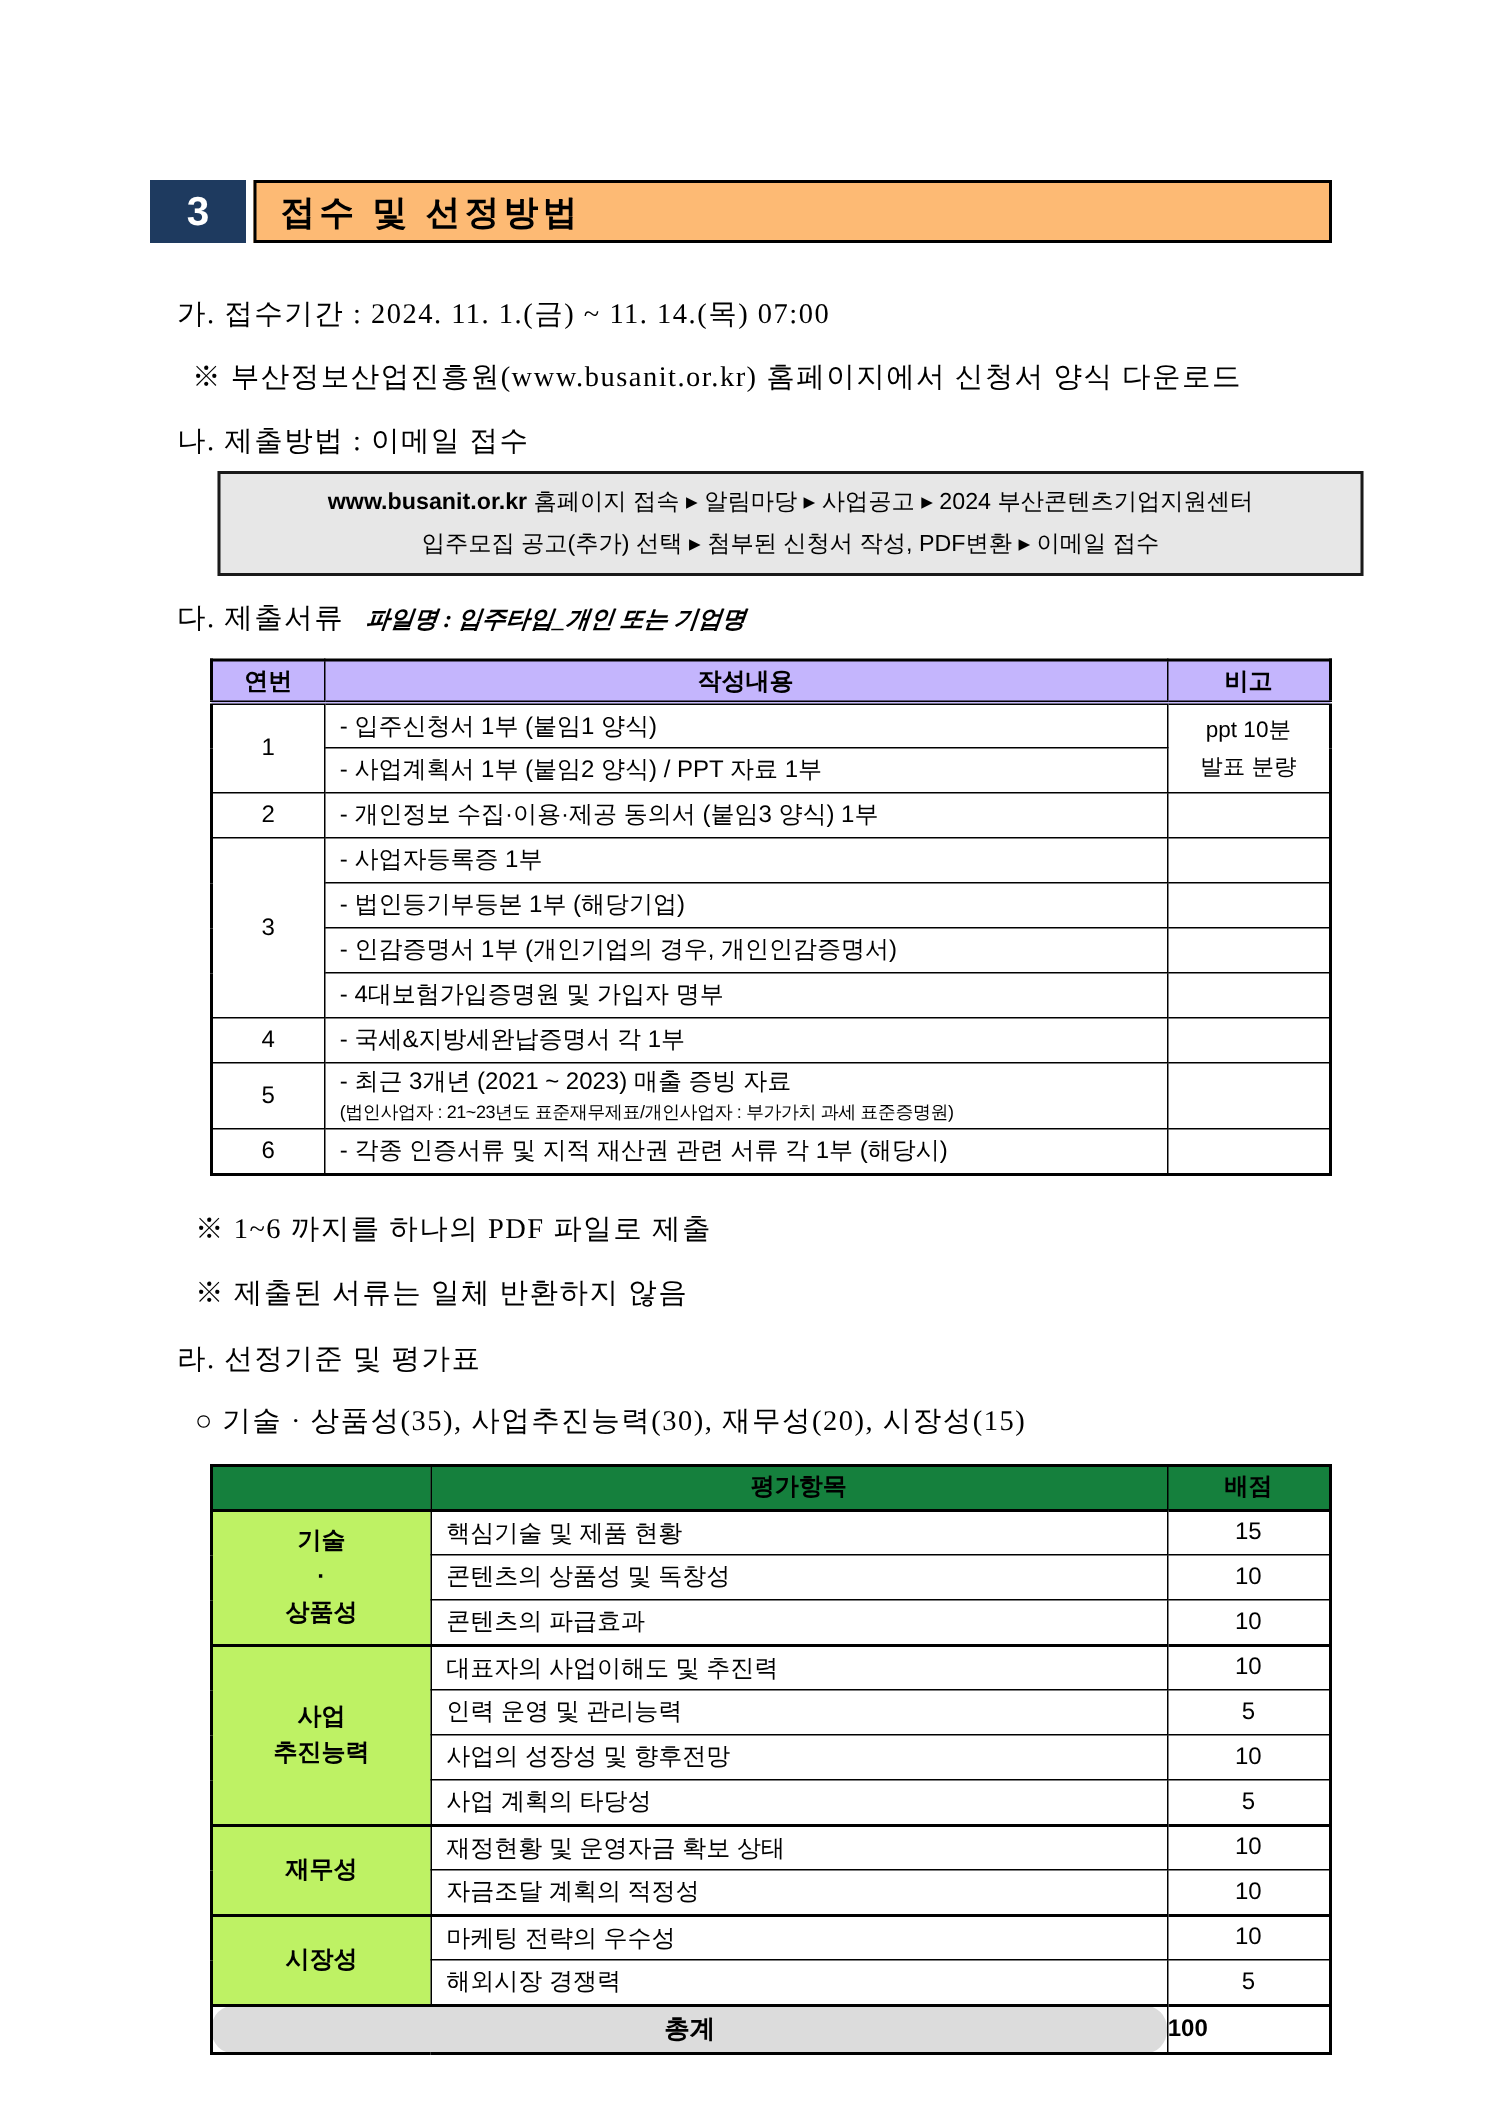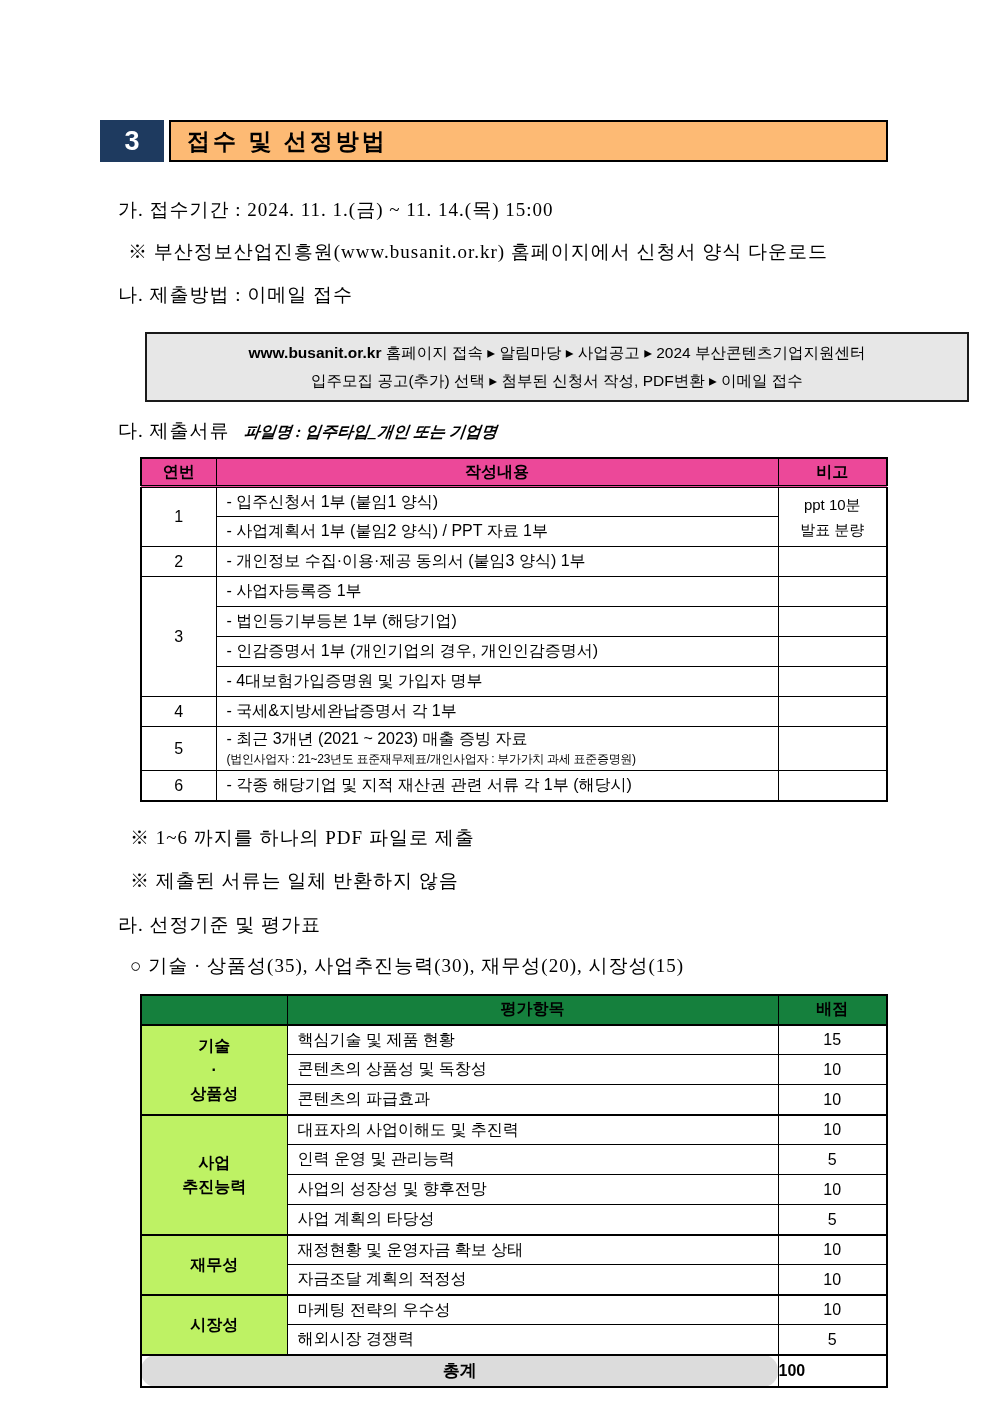--- a/index.html
+++ b/index.html
@@ -31,33 +31,33 @@
   .p-pdf { margin:24px 104px 0 130px; }
   .p-return { margin:19px 104px 0 130px; }
   .p-ra { margin:21px 104px 0 118px; }
   .p-criteria { margin:17px 104px 0 130px; }
   .filename-note {
     font-style:italic; font-weight:bold; font-size:16px; letter-spacing:0px;
     margin-left:14px; transform:skewX(-6deg); display:inline-block;
   }
   
   .steps-box {
-    margin:26px 0 0 145px; width:824px; background:#e7e7e7;
+    margin:8px 0 0 145px; width:764px; background:#e7e7e7;
     border:2px solid #1a1a1a; text-align:center;
     font-family:"Liberation Sans","DejaVu Sans",sans-serif;
     font-size:15.5px; line-height:1.8; padding:5px 6px;
   }
   .steps-box .bold { font-weight:bold; }
   
   table { border-collapse:collapse; table-layout:fixed;
     font-family:"Liberation Sans","DejaVu Sans",sans-serif; font-size:16px; }
   th,td { border:1px solid #000; }
   
   .docs-table { margin:14px 0 0 140px; width:748px; border:2px solid #000; }
-  .docs-table thead th { background:#ec4899; font-weight:bold; height:29px;
+  .docs-table thead th { background:#c4b5fd; font-weight:bold; height:29px;
     border-bottom:3px double #000; text-align:center; }
   .docs-table .col-no { width:75px; }
   .docs-table .col-note { width:109px; }
   .docs-table td { height:30px; }
   .docs-table td.no { text-align:center; }
   .docs-table td.content { padding:2px 6px 2px 10px; text-align:left; }
   .docs-table td.note { text-align:center; font-size:15px; white-space:pre-line; line-height:1.7; }
   .docs-table .sub { font-size:12px; letter-spacing:-0.3px; display:block; margin-top:1px; }
   
   .eval-table { margin:16px 0 0 140px; width:748px; border:2px solid #000; }
@@ -78,21 +78,21 @@
 </head>
 <body>
 
 <div class="page">
 
   <div class="section-header">
     <div class="section-number">3</div>
     <div class="section-title-box">접수 및 선정방법</div>
   </div>
 
-  <p class="para p-ga">가. 접수기간 : 2024. 11. 1.(금) ~ 11. 14.(목) 15:00</p>
+  <p class="para p-ga">가. 접수기간 : 2024. 11. 1.(금) ~ 11. 14.(목) 07:00</p>
   <p class="para p-note">※  부산정보산업진흥원(www.busanit.or.kr) 홈페이지에서 신청서 양식 다운로드</p>
   <p class="para p-na">나. 제출방법 : 이메일 접수</p>
 
   <div class="steps-box">
     <div><span class="bold">www.busanit.or.kr</span><span> 홈페이지 접속 ▸ 알림마당  ▸ 사업공고 ▸ 2024 부산콘텐츠기업지원센터</span></div>
     <div>입주모집 공고(추가) 선택 ▸ 첨부된 신청서 작성, PDF변환 ▸ 이메일 접수</div>
   </div>
 
   <p class="para p-da"><span>다. 제출서류</span><span class="filename-note">파일명 : 입주타입_개인 또는 기업명</span></p>
 
@@ -146,21 +146,21 @@
         <td class="content">- 국세&amp;지방세완납증명서 각 1부</td>
         <td class="note"></td>
       </tr>
       <tr>
         <td class="no">5</td>
         <td class="content"><span>- 최근 3개년 (2021 ~ 2023) 매출 증빙 자료</span><span class="sub">(법인사업자 : 21~23년도 표준재무제표/개인사업자 : 부가가치 과세 표준증명원)</span></td>
         <td class="note"></td>
       </tr>
       <tr>
         <td class="no">6</td>
-        <td class="content">- 각종 해당기업 및 지적 재산권 관련 서류 각 1부 (해당시)</td>
+        <td class="content">- 각종 인증서류 및 지적 재산권 관련 서류 각 1부 (해당시)</td>
         <td class="note"></td>
       </tr>
     </tbody>
   </table>
 
   <p class="para p-pdf">※ 1~6 까지를 하나의 PDF 파일로 제출</p>
   <p class="para p-return">※ 제출된 서류는 일체 반환하지 않음</p>
 
   <p class="para p-ra">라. 선정기준 및 평가표</p>
   <p class="para p-criteria">○ 기술 · 상품성(35), 사업추진능력(30), 재무성(20), 시장성(15)</p>

